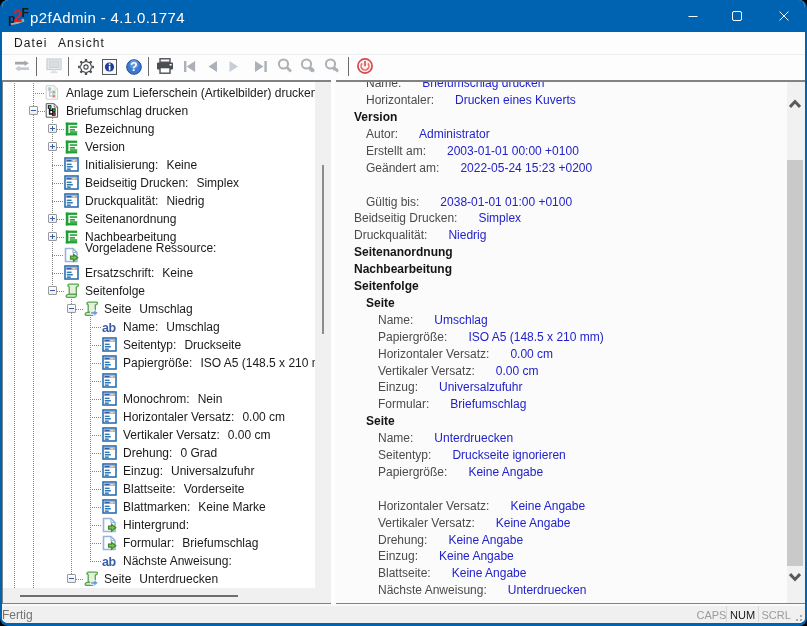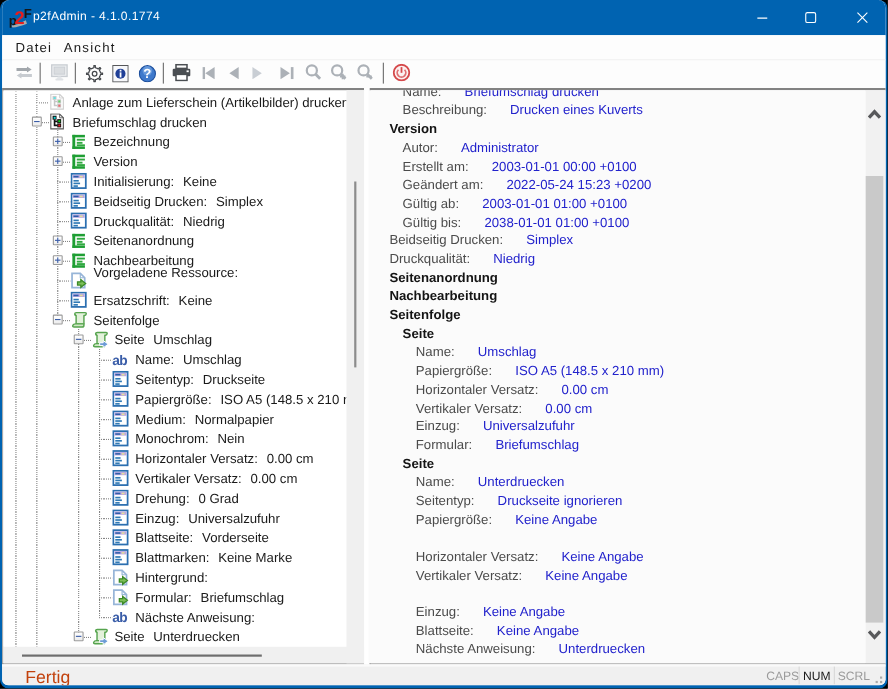--- a/index.html
+++ b/index.html
@@ -31,21 +31,21 @@
 </style></head><body>
 <div id="win">
 
 <div id="titlebar"></div>
 <div class="abs" style="left:6px;top:4px;width:22px;height:24px"><svg width="22" height="24" viewBox="0 0 22 24">
         <path d="M2 19.5 Q9 18.5 15.5 14.5 L16.5 17.5 Q9 20.5 3.5 21 Z" fill="#A9A9A9"></path>
         <text x="0" y="19" font-family="Liberation Sans" font-size="12" font-weight="bold" fill="#161616">p</text>
         <text x="5.2" y="17.5" font-family="Liberation Sans" font-size="16.5" font-weight="bold" fill="#E51D1D">2</text>
         <text x="13.5" y="12.5" font-family="Liberation Sans" font-size="12" font-weight="bold" fill="#161616">F</text>
       </svg></div>
-<div id="title" style="font-size:11px;letter-spacing:0.35px;top:8.5px">p2fAdmin - 4.1.0.1774</div>
+<div id="title" style="font-size:15px;letter-spacing:0.35px;top:8.5px">p2fAdmin - 4.1.0.1774</div>
 <svg class="abs" style="left:681px;top:6px" width="115" height="20" viewBox="0 0 115 20">
       <path d="M5.5 10.5 H14.5" stroke="#FFF" stroke-width="1"></path>
       <rect x="49.5" y="5.5" width="9" height="9" fill="none" stroke="#FFF" stroke-width="1" rx="1.5"></rect>
       <path d="M96.5 5.5 L105.5 14.5 M105.5 5.5 L96.5 14.5" stroke="#FFF" stroke-width="1"></path>
     </svg>
 <div id="menubar"></div>
 <div class="menuitem" style="left:12px">Datei</div>
 <div class="menuitem" style="left:56px">Ansicht</div>
 <div id="toolbar"></div>
 <div class="tsep" style="left:34px"></div>
@@ -285,21 +285,20 @@
 <div class="srow" style="left:120px;top:252.7px">Seitentyp:<span style="padding-left:8px">Druckseite</span></div>
 <div class="hline" style="left:87px;top:279.7px;width:12px"></div>
 <svg class="abs" style="left:99px;top:271.7px" width="16" height="16" viewBox="0 0 16 16">
         <use href="#i-bd"></use>
       </svg>
 <div class="srow" style="left:120px;top:270.7px">Papiergröße:<span style="padding-left:8px">ISO A5 (148.5 x 210 mm)</span></div>
 <div class="hline" style="left:87px;top:297.7px;width:12px"></div>
 <svg class="abs" style="left:99px;top:289.7px" width="16" height="16" viewBox="0 0 16 16">
         <use href="#i-bd"></use>
       </svg>
-<div class="srow" style="left:120px;top:288.7px">Medium:<span style="padding-left:8px">Normalpapier</span></div>
 <div class="hline" style="left:87px;top:315.7px;width:12px"></div>
 <svg class="abs" style="left:99px;top:307.7px" width="16" height="16" viewBox="0 0 16 16">
         <use href="#i-bd"></use>
       </svg>
 <div class="srow" style="left:120px;top:306.7px">Monochrom:<span style="padding-left:8px">Nein</span></div>
 <div class="hline" style="left:87px;top:333.7px;width:12px"></div>
 <svg class="abs" style="left:99px;top:325.7px" width="16" height="16" viewBox="0 0 16 16">
         <use href="#i-bd"></use>
       </svg>
 <div class="srow" style="left:120px;top:324.7px">Horizontaler Versatz:<span style="padding-left:8px">0.00 cm</span></div>
@@ -351,59 +350,59 @@
         <use href="#i-sa"></use>
       </svg>
 <div class="srow" style="left:101px;top:486.7px">Seite<span style="padding-left:8px">Unterdruecken</span></div>
 </div>
 <div class="abs" style="left:313px;top:82px;width:16px;height:521px;background:#F0F0F0"></div>
 <div class="abs" style="left:319.5px;top:165px;width:2px;height:169px;background:#8C8C8C"></div>
 <div class="abs" style="left:1px;top:588px;width:328px;height:15px;background:#F0F0F0"></div>
 <div class="abs" style="left:18px;top:594.5px;width:218px;height:2px;background:#6E6E6E"></div>
 <div class="abs" style="left:333px;top:82px;width:452px;height:521px;overflow:hidden;background:#FBFBFB">
 <div class="rrow" style="left:31px;top:-6.8px"><span class="rlab">Name:</span><span class="rval" style="padding-left:21px">Briefumschlag drucken</span></div>
-<div class="rrow" style="left:31px;top:10.1px"><span class="rlab">Beschreibung:</span><span class="rval" style="padding-left:21px">Drucken eines Kuverts</span></div>
+<div class="rrow" style="left:31px;top:10.1px"><span class="rlab">Horizontaler:</span><span class="rval" style="padding-left:21px">Drucken eines Kuverts</span></div>
 <div class="rrow rbold" style="left:19px;top:27.0px">Version</div>
 <div class="rrow" style="left:31px;top:43.9px"><span class="rlab">Autor:</span><span class="rval" style="padding-left:21px">Administrator</span></div>
 <div class="rrow" style="left:31px;top:60.8px"><span class="rlab">Erstellt am:</span><span class="rval" style="padding-left:21px">2003-01-01 00:00 +0100</span></div>
 <div class="rrow" style="left:31px;top:77.7px"><span class="rlab">Geändert am:</span><span class="rval" style="padding-left:21px">2022-05-24 15:23 +0200</span></div>
-<div class="rrow" style="left:31px;top:94.6px"><span class="rlab">Gültig ab:</span><span class="rval" style="padding-left:21px">2003-01-01 01:00 +0100</span></div>
 <div class="rrow" style="left:31px;top:111.5px"><span class="rlab">Gültig bis:</span><span class="rval" style="padding-left:21px">2038-01-01 01:00 +0100</span></div>
 <div class="rrow" style="left:19px;top:128.4px"><span class="rlab">Beidseitig Drucken:</span><span class="rval" style="padding-left:21px">Simplex</span></div>
 <div class="rrow" style="left:19px;top:145.3px"><span class="rlab">Druckqualität:</span><span class="rval" style="padding-left:21px">Niedrig</span></div>
 <div class="rrow rbold" style="left:19px;top:162.2px">Seitenanordnung</div>
 <div class="rrow rbold" style="left:19px;top:179.1px">Nachbearbeitung</div>
 <div class="rrow rbold" style="left:19px;top:196.0px">Seitenfolge</div>
 <div class="rrow rbold" style="left:31px;top:212.9px">Seite</div>
 <div class="rrow" style="left:43px;top:229.8px"><span class="rlab">Name:</span><span class="rval" style="padding-left:21px">Umschlag</span></div>
 <div class="rrow" style="left:43px;top:246.7px"><span class="rlab">Papiergröße:</span><span class="rval" style="padding-left:21px">ISO A5 (148.5 x 210 mm)</span></div>
 <div class="rrow" style="left:43px;top:263.6px"><span class="rlab">Horizontaler Versatz:</span><span class="rval" style="padding-left:21px">0.00 cm</span></div>
 <div class="rrow" style="left:43px;top:280.5px"><span class="rlab">Vertikaler Versatz:</span><span class="rval" style="padding-left:21px">0.00 cm</span></div>
 <div class="rrow" style="left:43px;top:297.4px"><span class="rlab">Einzug:</span><span class="rval" style="padding-left:21px">Universalzufuhr</span></div>
 <div class="rrow" style="left:43px;top:314.3px"><span class="rlab">Formular:</span><span class="rval" style="padding-left:21px">Briefumschlag</span></div>
 <div class="rrow rbold" style="left:31px;top:331.2px">Seite</div>
 <div class="rrow" style="left:43px;top:348.1px"><span class="rlab">Name:</span><span class="rval" style="padding-left:21px">Unterdruecken</span></div>
 <div class="rrow" style="left:43px;top:381.9px"><span class="rlab">Papiergröße:</span><span class="rval" style="padding-left:21px">Keine Angabe</span></div>
 <div class="rrow" style="left:43px;top:365.0px"><span class="rlab">Seitentyp:</span><span class="rval" style="padding-left:21px">Druckseite ignorieren</span></div>
 <div class="rrow" style="left:43px;top:415.7px"><span class="rlab">Horizontaler Versatz:</span><span class="rval" style="padding-left:21px">Keine Angabe</span></div>
 <div class="rrow" style="left:43px;top:432.6px"><span class="rlab">Vertikaler Versatz:</span><span class="rval" style="padding-left:21px">Keine Angabe</span></div>
+<div class="rrow" style="left:43px;top:449.5px"><span class="rlab">Drehung:</span><span class="rval" style="padding-left:21px">Keine Angabe</span></div>
 <div class="rrow" style="left:43px;top:483.3px"><span class="rlab">Blattseite:</span><span class="rval" style="padding-left:21px">Keine Angabe</span></div>
 <div class="rrow" style="left:43px;top:466.4px"><span class="rlab">Einzug:</span><span class="rval" style="padding-left:21px">Keine Angabe</span></div>
 <div class="rrow" style="left:43px;top:500.2px"><span class="rlab">Nächste Anweisung:</span><span class="rval" style="padding-left:21px">Unterdruecken</span></div>
 </div>
 <div class="abs" style="left:785px;top:82px;width:18px;height:521px;background:#F1F1F1"></div>
 <div class="abs" style="left:785px;top:160px;width:16px;height:406px;background:#C9C9C9"></div>
 <svg class="abs" style="left:787px;top:99px" width="12" height="10" viewBox="0 0 12 10">
       <path d="M1 8 L6 2.6 L11 8" fill="none" stroke="#58595B" stroke-width="3"></path>
     </svg>
 <svg class="abs" style="left:787px;top:572px" width="12" height="10" viewBox="0 0 12 10">
       <path d="M1 2 L6 7.4 L11 2" fill="none" stroke="#58595B" stroke-width="3"></path>
     </svg>
 <div id="statusbar"></div>
-<div class="abs" style="left:21px;top:608px;font-size:16px;color:#c2410c">Fertig</div>
+<div class="abs" style="left:0;top:608px;font-size:12px;color:#737373">Fertig</div>
 <div class="abs" style="left:694.5px;top:609px;font-size:11px;color:#9B9B9B">CAPS</div>
 <div class="abs" style="left:723.5px;top:606px;width:1px;height:16px;background:#D8D8D8"></div>
 <div class="abs" style="left:728px;top:609px;font-size:11px;color:#1a1a1a">NUM</div>
 <div class="abs" style="left:756px;top:606px;width:1px;height:16px;background:#D8D8D8"></div>
 <div class="abs" style="left:759.5px;top:609px;font-size:11px;color:#9B9B9B">SCRL</div>
 <svg class="abs" style="left:791px;top:612px" width="10" height="10" viewBox="0 0 10 10">
       <g fill="#ABABAB">
         <rect x="7" y="7" width="2" height="2"></rect>
         <rect x="7" y="3" width="2" height="2"></rect>
         <rect x="3" y="7" width="2" height="2"></rect>

